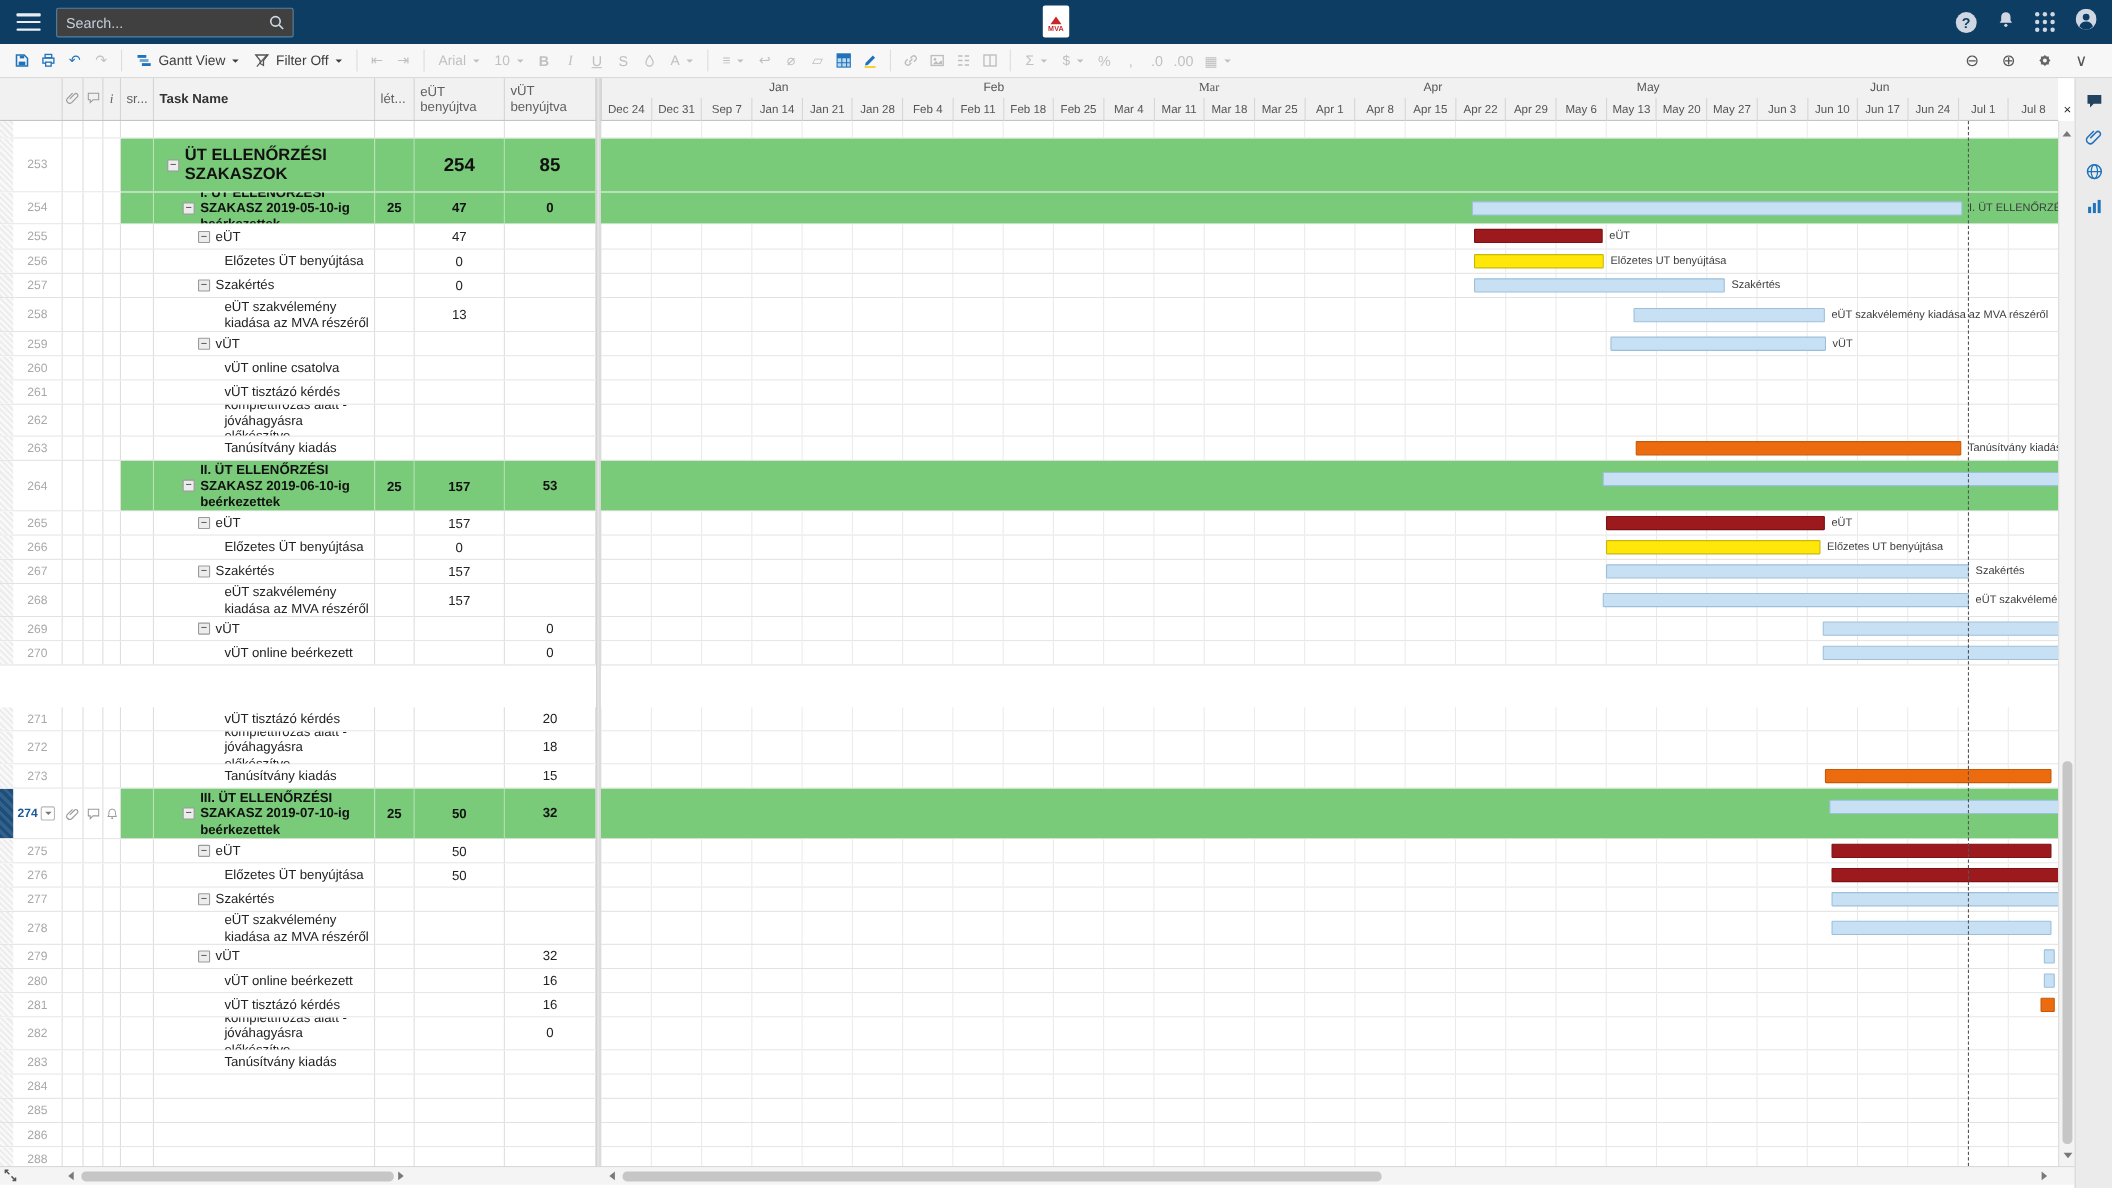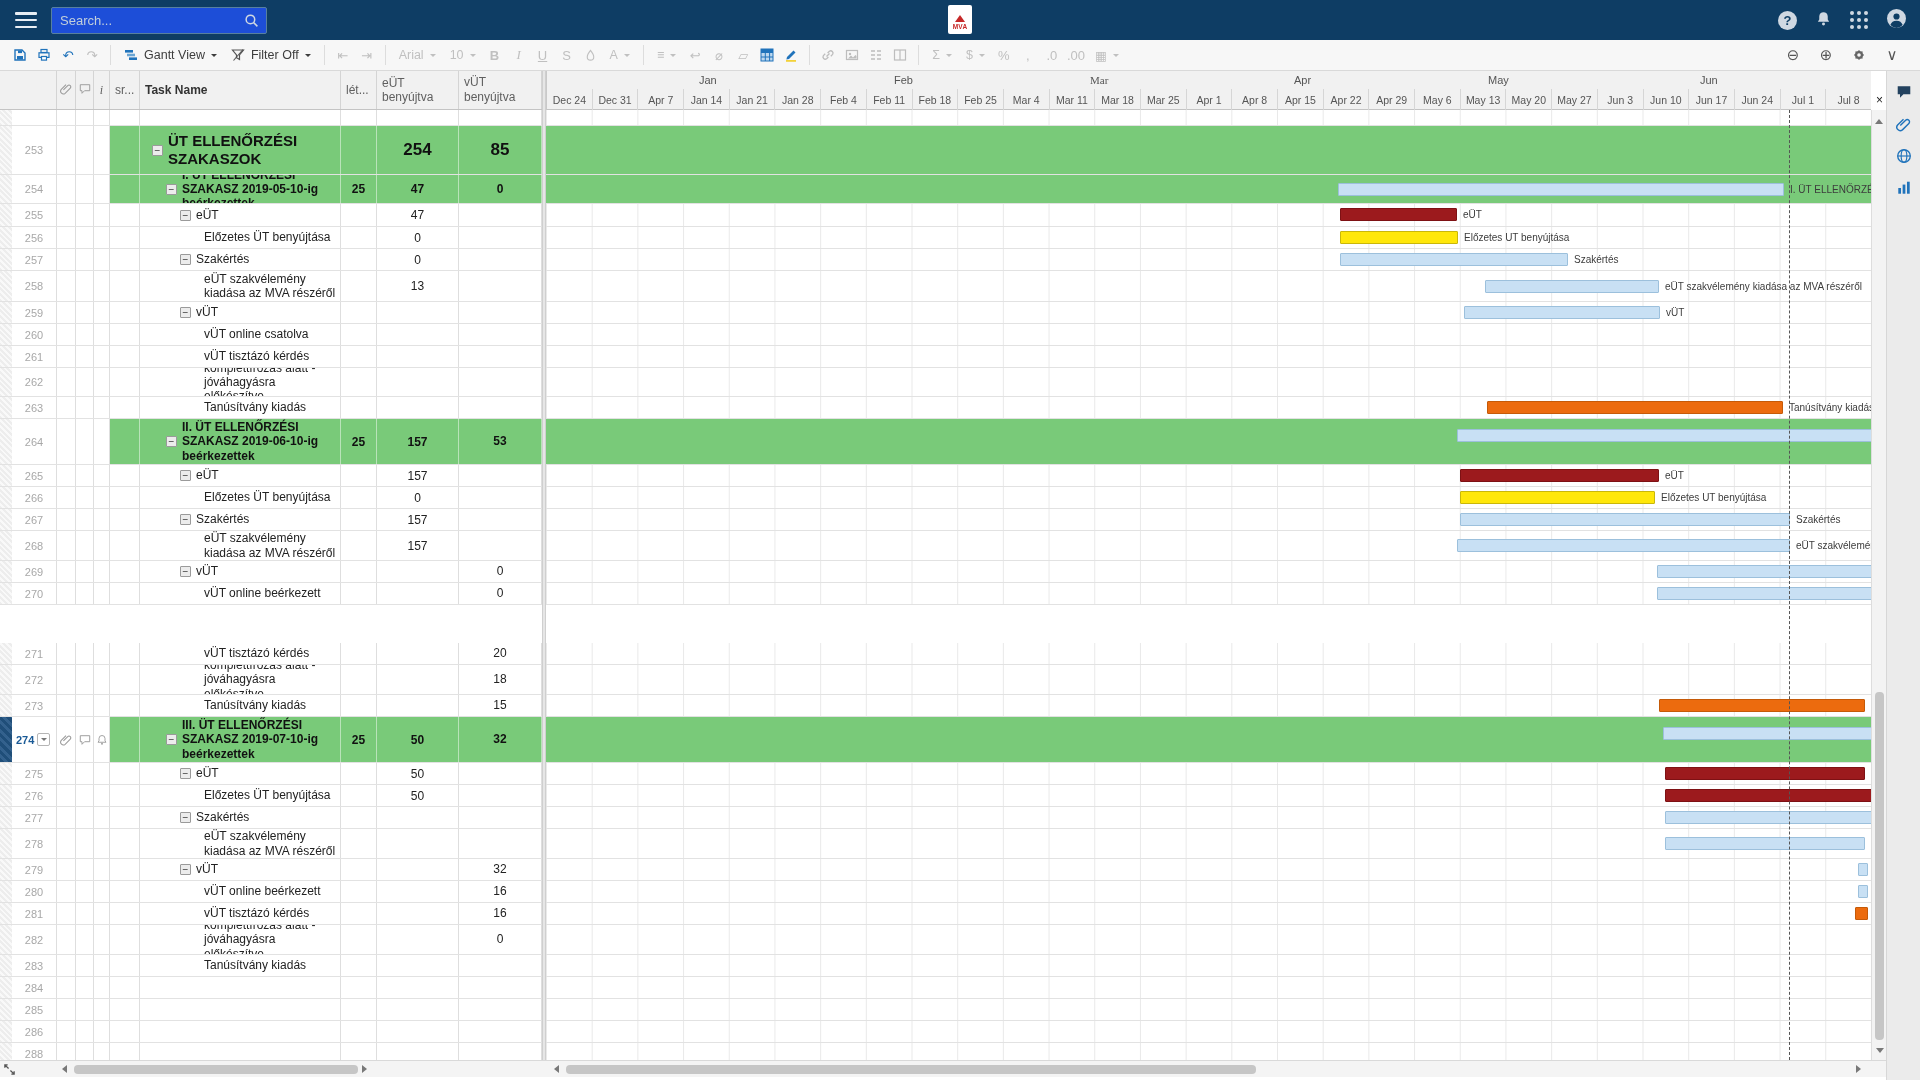--- a/index.html
+++ b/index.html
@@ -5,21 +5,21 @@
   *{box-sizing:border-box;margin:0;padding:0}
   html,body{width:1920px;height:1080px;overflow:hidden;background:#e9e9e9;
     font-family:"Liberation Sans","DejaVu Sans",sans-serif}
   .screen{position:relative;width:1920px;height:1080px;overflow:hidden;background:#fff}
 
   
   .topbar{position:absolute;left:0;top:0;width:1920px;height:40px;background:#0e3d64;
     display:flex;align-items:center;z-index:30}
   .burger{width:22px;height:16px;margin-left:15px;display:flex;flex-direction:column;justify-content:space-between;cursor:pointer}
   .burger div{height:2.5px;background:#e8eef4;border-radius:1px}
-  .searchbox{position:relative;margin-left:14px;width:216px;height:27px;background:#1d4ed8;
+  .searchbox{position:relative;margin-left:14px;width:216px;height:27px;background:#404040;
     border:1px solid #57809f;border-radius:2px;display:flex;align-items:center}
   .searchbox input{flex:1;background:transparent;border:none;outline:none;color:#dde6ee;
     font-size:13px;padding:0 8px;font-family:inherit}
   .searchbox input::placeholder{color:#c2cfdb}
   .searchbox .magwrap{margin-right:7px;display:flex}
   .logo{position:absolute;left:948px;top:5px;width:24px;height:29px;background:#fff;border-radius:2px;
     display:flex;flex-direction:column;align-items:center;justify-content:center}
   .logo .tri{width:0;height:0;border:5px solid transparent;border-bottom:7px solid #c62828;margin-bottom:1px}
   .logo .txt{font-size:6.5px;font-weight:bold;color:#c62828;letter-spacing:.2px}
   .top-right{margin-left:auto;display:flex;align-items:center;gap:18px;margin-right:14px}
@@ -394,21 +394,21 @@
     <div class="hcell c-task">Task Name</div>
     <div class="hcell c-let">lét...</div>
     <div class="hcell c-eut">eÜT benyújtva</div>
     <div class="hcell c-vut">
       <span><span>vÜT</span><br><span>benyújtva</span></span>
     </div>
     <div class="tlhead" id="tlhead">
       <div class="weeks" id="weeks-row">
           <div class="wk">Dec 24</div>
           <div class="wk">Dec 31</div>
-          <div class="wk">Apr 7</div>
+          <div class="wk">Sep 7</div>
           <div class="wk">Jan 14</div>
           <div class="wk">Jan 21</div>
           <div class="wk">Jan 28</div>
           <div class="wk">Feb 4</div>
           <div class="wk">Feb 11</div>
           <div class="wk">Feb 18</div>
           <div class="wk">Feb 25</div>
           <div class="wk">Mar 4</div>
           <div class="wk">Mar 11</div>
           <div class="wk">Mar 18</div>

